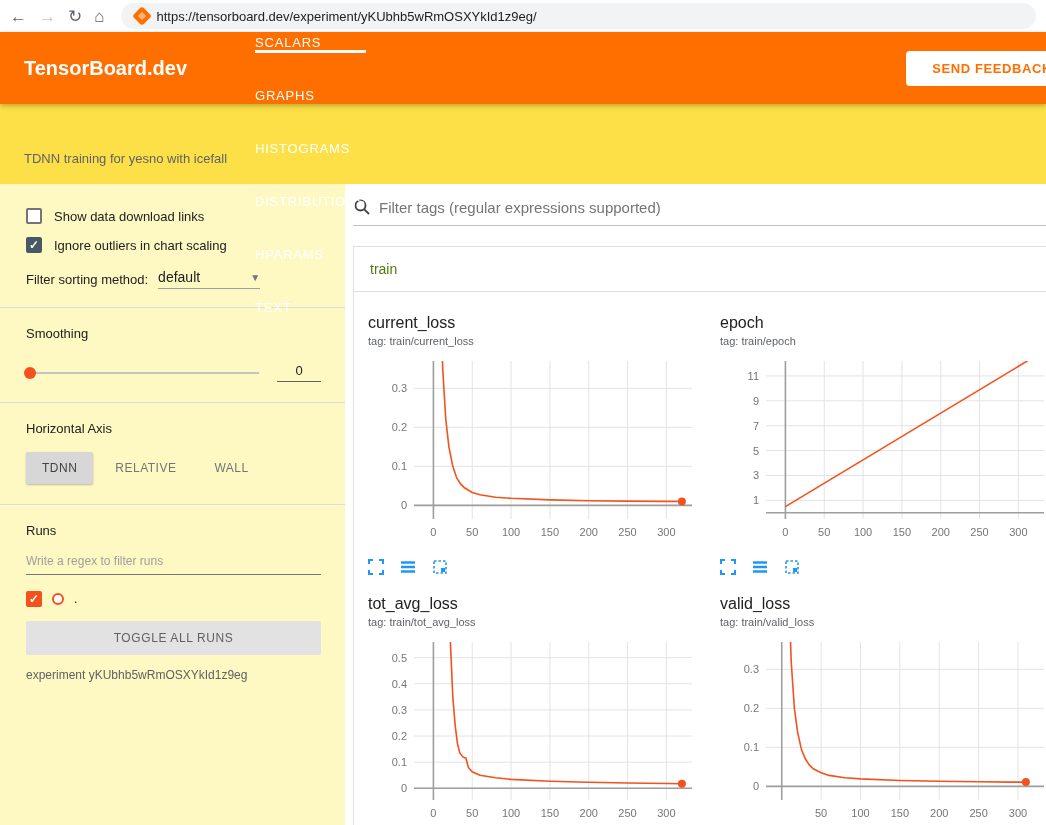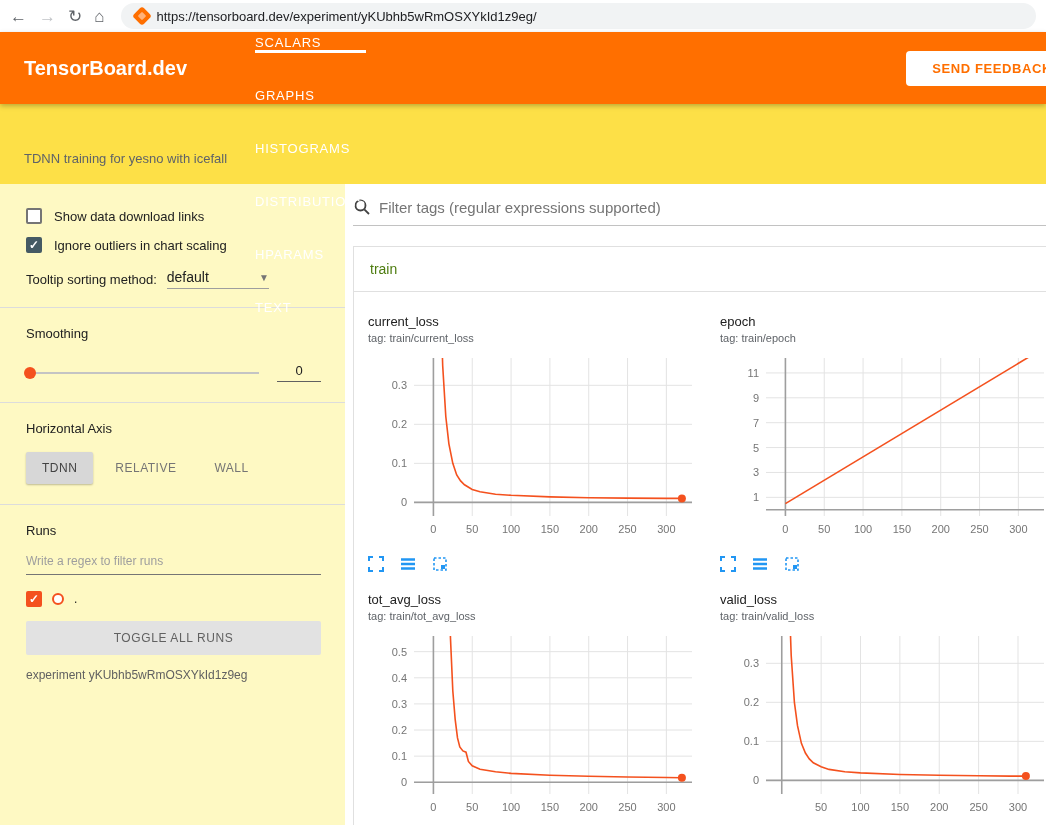--- a/index.html
+++ b/index.html
@@ -81,21 +81,21 @@
   .filter-row { display:flex; align-items:center; gap:8px; border-bottom:1px solid #c2c2c2; padding-bottom:9px; }
   .search-ic { flex-shrink:0; }
   .filter-input { flex:1; border:none; outline:none; font-size:15px; color:#212121; background:transparent; }
   .filter-input::placeholder { color:#757575; }
 
   .group-card { margin-top:20px; border:1px solid #e0e0e0; border-right:none; min-height:590px; background:#fff; }
   .group-header { padding:14px 16px; font-size:14px; color:#4d7c0f; border-bottom:1px solid #e0e0e0; cursor:pointer; }
   .charts-grid { display:grid; grid-template-columns:352px 352px; padding-top:14px; }
 
   .chart-card { padding:8px 0 12px 14px; }
-  .chart-title { font-size:13px; color:#212121; }
+  .chart-title { font-size:16px; color:#212121; }
   .chart-tag { font-size:11px; color:#5f6368; margin-top:3px; }
   .chart-plot { margin-top:8px; }
   .chart-toolbar { display:flex; align-items:center; gap:16px; margin-top:8px; }
   .tool-ic { color:#2196f3; cursor:pointer; height:16px; }
 </style>
 </head>
 <body>
 
 <div class="browser-bar">
   <span class="nav-ic">←</span>
@@ -133,21 +133,21 @@
         <span class="cb"></span>
         <span class="cb-label">Show data download links</span>
       </div>
       <div class="cb-row">
         <span class="cb checked">
             <span class="tick">✓</span>
           </span>
         <span class="cb-label">Ignore outliers in chart scaling</span>
       </div>
       <div class="tooltip-row">
-        <span class="tooltip-label">Tooltip sorting method:</span>
+        <span class="tooltip-label">Filter sorting method:</span>
         <span class="select">
           <span class="select-value">default</span>
           <span class="caret">▼</span>
         </span>
       </div>
     </div>
 
     <div class="divider"></div>
 
     <div class="side-pad">

